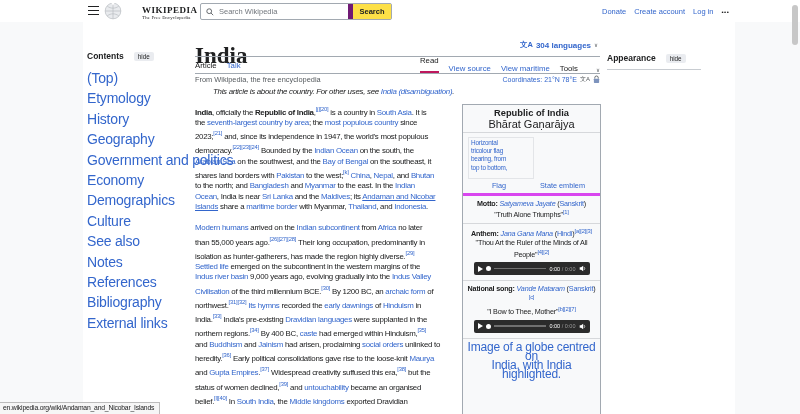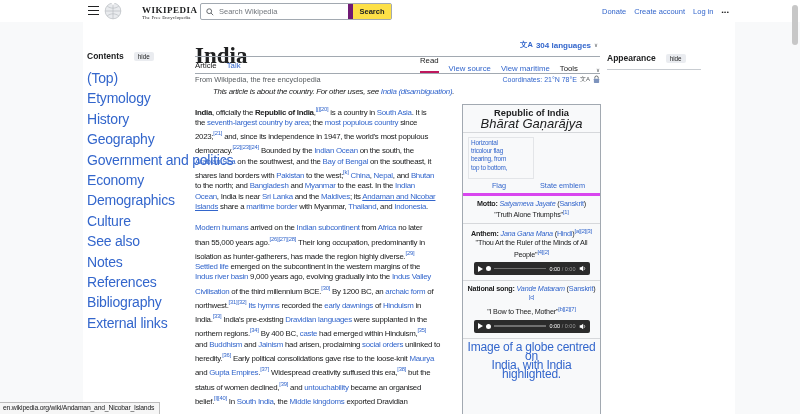--- a/index.html
+++ b/index.html
@@ -55,21 +55,21 @@
   .tl{font-size:7.9px;line-height:10.55px;letter-spacing:-0.28px;color:#202122;white-space:nowrap}
   .para{margin-bottom:10px}
   sup.ref{font-size:5.8px;color:#3366cc;letter-spacing:-0.2px;cursor:pointer}
   .lnk{color:#3366cc;cursor:pointer}
   .und{color:#3366cc;text-decoration:underline;cursor:pointer}
   .b{font-weight:bold}.it{font-style:italic}
 
   .infobox{position:absolute;left:462px;top:104px;width:137px;background:#f8f9fa;border:1px solid #a2a9b1;z-index:10;text-align:center;color:#202122}
   .ib-sec{border-bottom:1px solid #d6d8db;padding:3px 3px}
   .ib-title{font-size:9.3px;font-weight:bold;line-height:11px}
-  .ib-native{font-size:13px;font-style:italic;line-height:10px}
+  .ib-native{font-size:11px;line-height:10px}
   .ib-line{font-size:7.2px;line-height:9.2px;letter-spacing:-0.2px;white-space:nowrap}
   .ib-flagrow{display:flex;padding:4px 5px 3px;border-bottom:3px solid #d946ef;text-align:center}
   .flag-col{width:62px}
   .alt-box{width:60px;height:38px;border:1px solid #e3e5e8;text-align:left;padding:1px 2px;color:#3366cc;font-size:6.4px;line-height:8.2px;letter-spacing:-0.2px;overflow:hidden;cursor:pointer}
   .cap{font-size:7.3px;color:#3366cc;margin-top:2px;cursor:pointer}
   .emblem-col{flex:1;display:flex;align-items:flex-end;justify-content:center}
   .player{width:108px;height:13px;background:#2b2b2b;border-radius:2px;margin:3px auto 2px;display:flex;align-items:center;padding:0 4px;gap:3px}
   .ply{width:0;height:0;border-left:5px solid #fff;border-top:3.5px solid transparent;border-bottom:3.5px solid transparent;cursor:pointer}
   .knob{width:5px;height:5px;border-radius:50%;background:#fff;flex:none;cursor:pointer}
   .ptrack{flex:1;height:1.5px;background:#707070;cursor:pointer}

